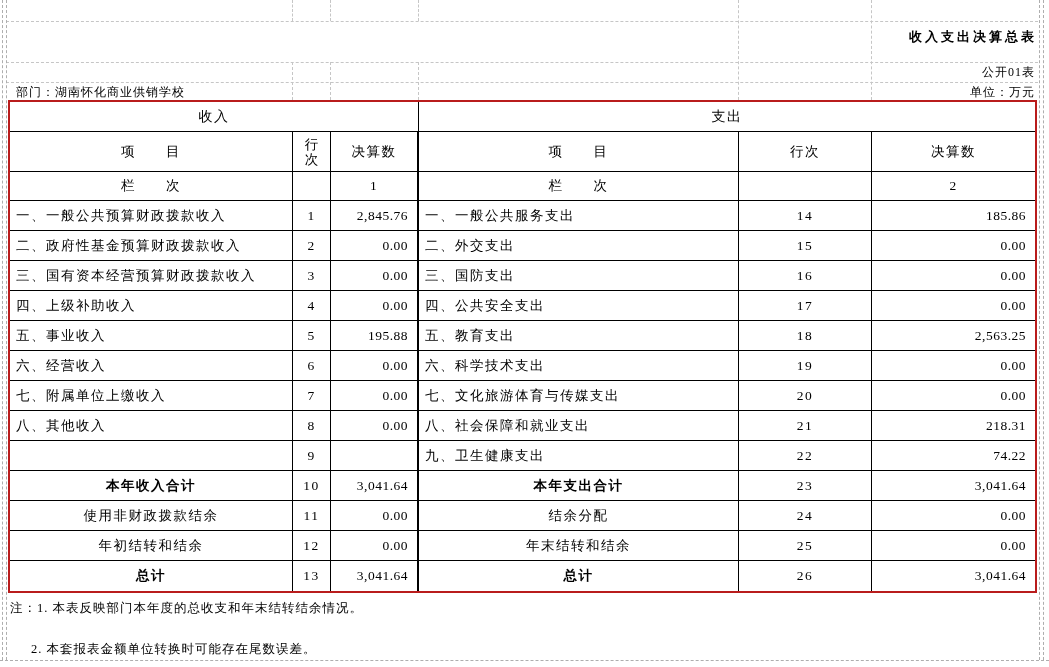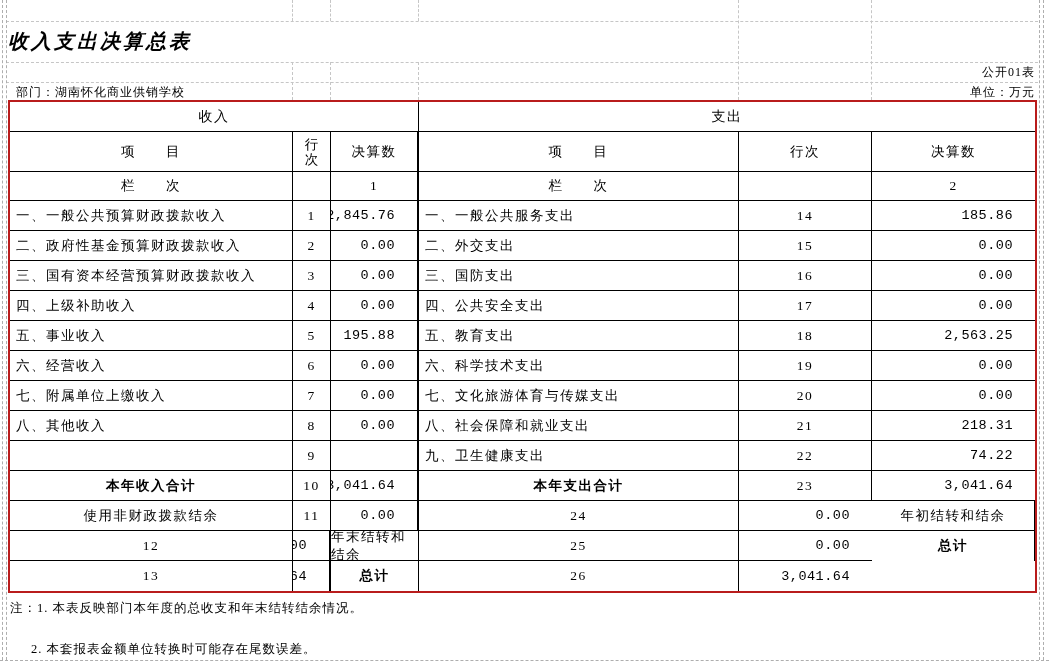--- a/index.html
+++ b/index.html
@@ -3,35 +3,35 @@
 <meta charset="utf-8">
 <style>
   html,body{margin:0;padding:0;background:#fff;}
   .sheet{position:relative;width:1049px;height:667px;background:#ffffff;overflow:hidden;
          font-family:"Liberation Serif","DejaVu Serif",serif;color:#000;}
   
   .glh{position:absolute;height:0;border-top:1px dashed #c6c6c6;}
   .glv{position:absolute;width:0;border-left:1px dashed #c6c6c6;}
   .pb{border-color:#aeaeae;}
   
-  .title{position:absolute;left:8px;top:28px;width:1029px;text-align:left;
-         font-size:20px;font-weight:700;letter-spacing:3px;font-style:italic;}
+  .title{position:absolute;left:8px;top:28px;width:1029px;text-align:right;
+         font-size:13px;font-weight:700;letter-spacing:3px;}
   .code{position:absolute;right:14px;top:64px;font-size:12px;letter-spacing:1px;}
   .unit{position:absolute;right:14px;top:84px;font-size:12px;letter-spacing:1px;}
   .dept{position:absolute;left:16px;top:84px;font-size:12px;letter-spacing:1px;}
   
   .tbl{position:absolute;left:8px;top:100px;border:2px solid #b91c1c;background:#fff;
        display:grid;
        grid-template-columns:283px 38px 88px 320px 133px 163px;
        grid-template-rows:30px 40px 29px repeat(13,30px);}
   .c{border-right:1px solid #000;border-bottom:1px solid #000;box-sizing:border-box;
      display:flex;align-items:center;font-size:13.5px;letter-spacing:1.5px;overflow:hidden;}
   .item{padding-left:6px;}
   .ctr{justify-content:center;}
-  .val{justify-content:flex-end;padding-right:22px;letter-spacing:0.5px;font-family:Liberation Mono, monospace;}
+  .val{justify-content:flex-end;padding-right:9px;letter-spacing:0.5px;}
   .sec{font-size:14px;}
   .secdiv{border-right-width:2px;}
   .noR{border-right:none;}
   .noB{border-bottom:none;}
   .bold{font-weight:700;}
   .wrap2{display:block;width:15px;line-height:15px;word-break:break-all;
          text-align:center;letter-spacing:0;}
   .note{position:absolute;font-size:12.5px;letter-spacing:1px;}
   .n1{left:10px;top:600px;}
   .n2{left:31px;top:641px;}
@@ -150,20 +150,21 @@
     <div class="c ctr bold">本年收入合计</div>
     <div class="c ctr">10</div>
     <div class="c val secdiv">3,041.64</div>
     <div class="c ctr bold">本年支出合计</div>
     <div class="c ctr">23</div>
     <div class="c val noR">3,041.64</div>
 
     <div class="c ctr">使用非财政拨款结余</div>
     <div class="c ctr">11</div>
     <div class="c val secdiv">0.00</div>
+    <div class="c ctr">结余分配</div>
     <div class="c ctr">24</div>
     <div class="c val noR">0.00</div>
 
     <div class="c ctr">年初结转和结余</div>
     <div class="c ctr">12</div>
     <div class="c val secdiv">0.00</div>
     <div class="c ctr">年末结转和结余</div>
     <div class="c ctr">25</div>
     <div class="c val noR">0.00</div>
 

